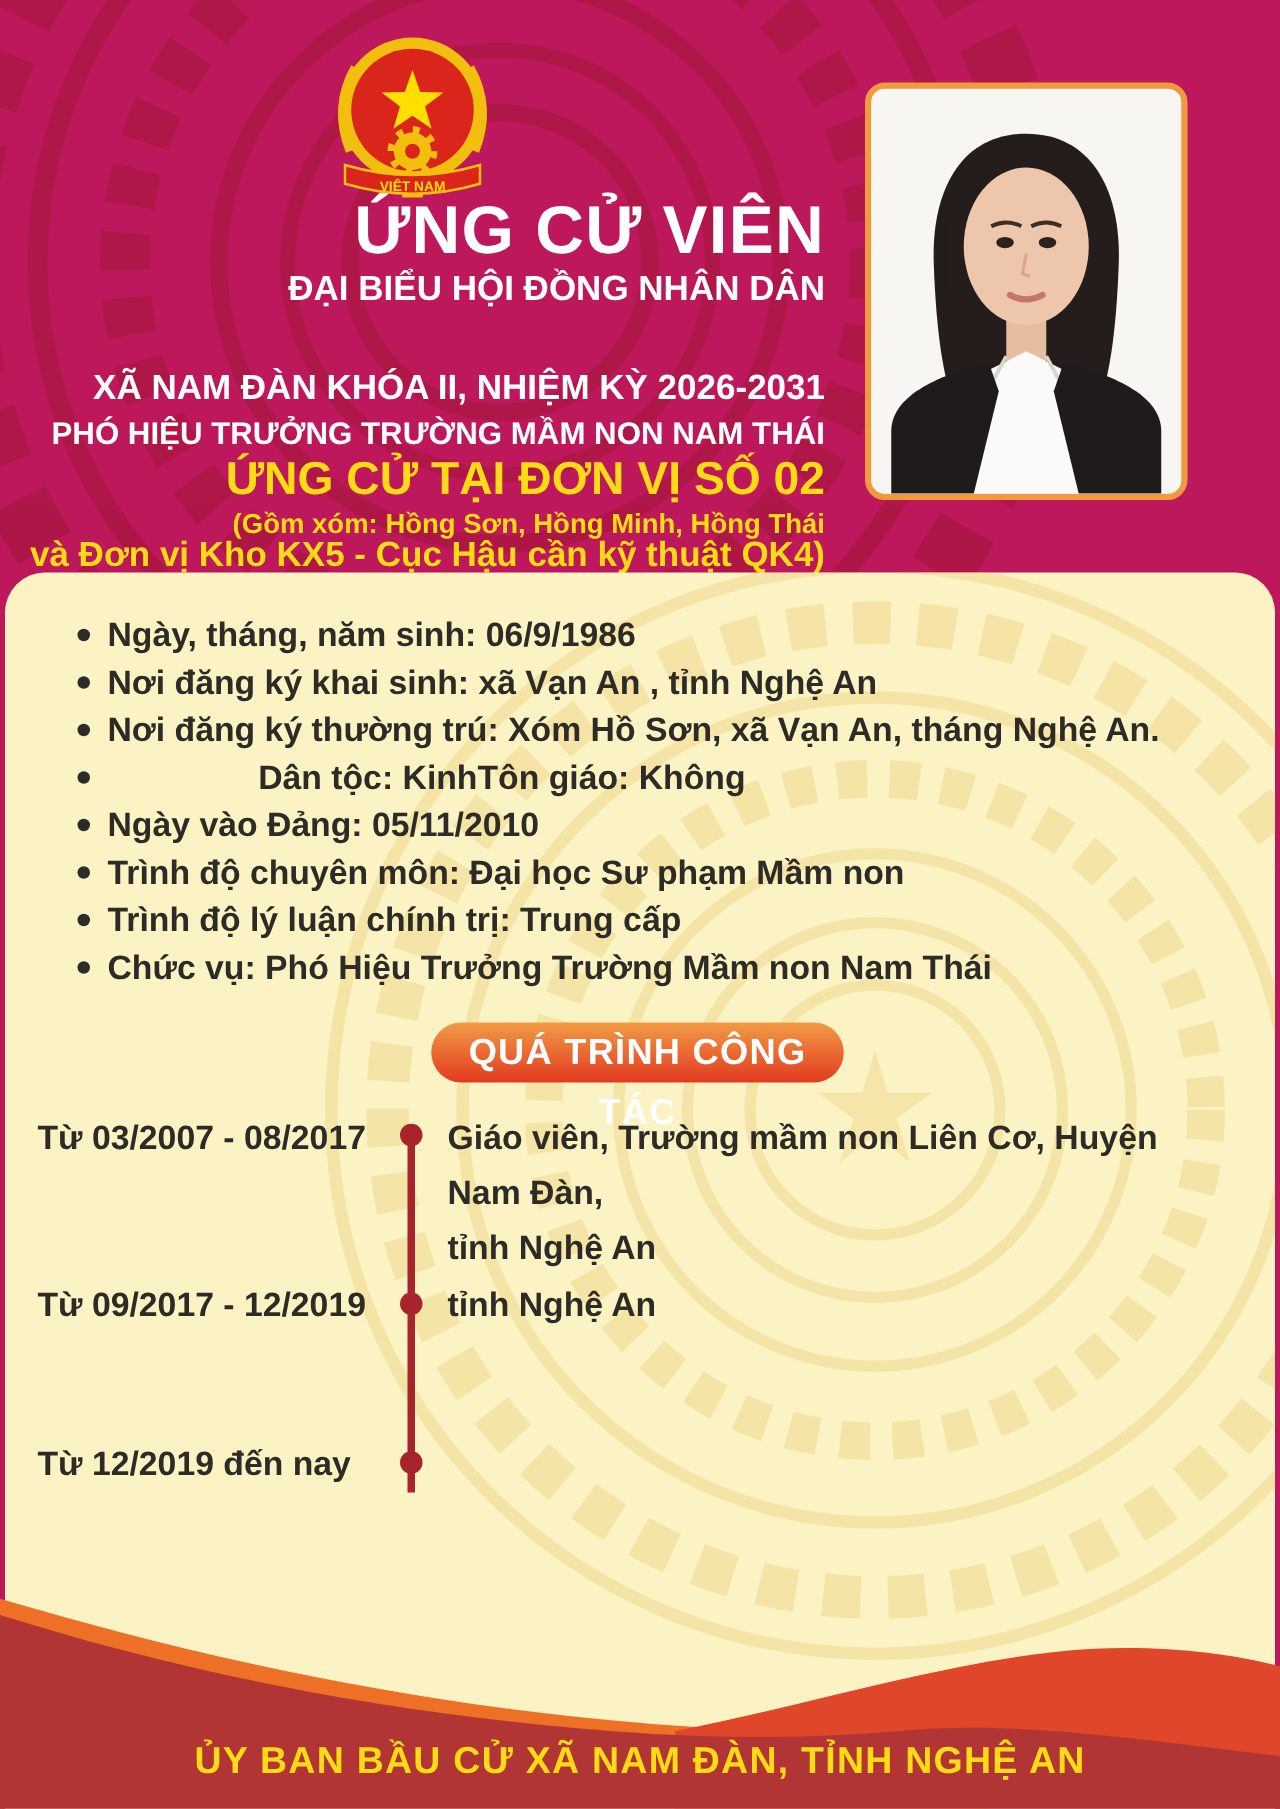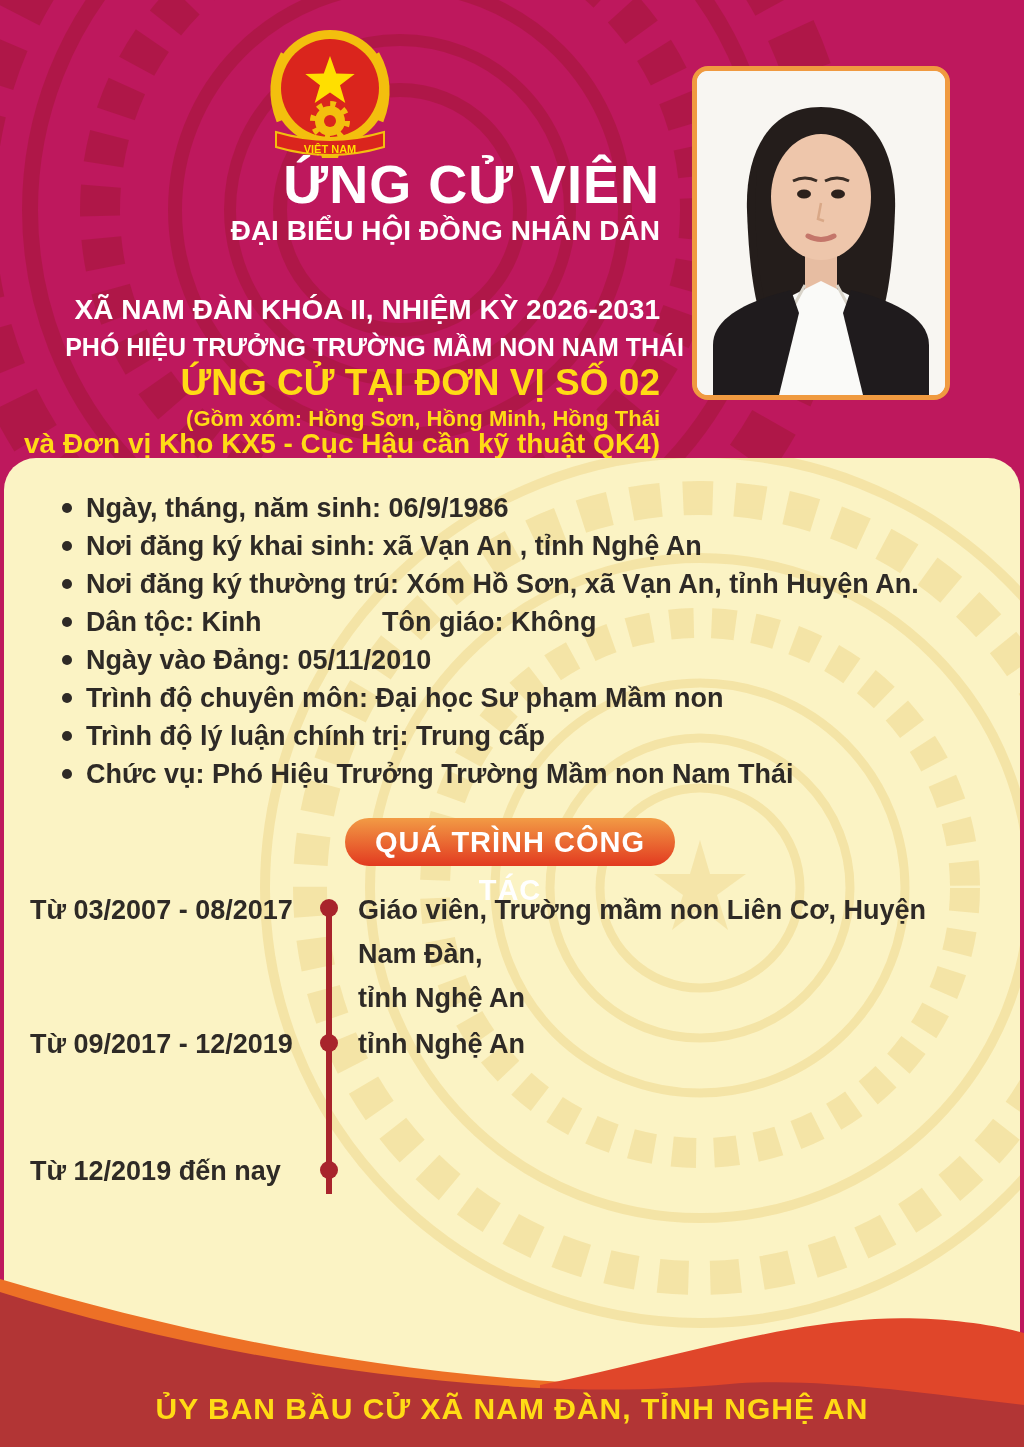--- a/index.html
+++ b/index.html
@@ -12,41 +12,41 @@
 
   
   .header-wm { position:absolute; left:0; top:0; width:1024px; height:458px; }
   .header { position:absolute; left:0; top:0; width:660px; height:458px; }
   .hline { position:absolute; left:0; width:100%; text-align:right; color:#ffffff; font-weight:bold; line-height:1.05; }
   .emblem { position:absolute; left:250px; top:26px; width:160px; height:140px; }
   .h-title { top:156px; font-size:54px; letter-spacing:1px; }
   .h-sub1 { top:216px; font-size:28px; }
   .h-sub2 { top:247px; font-size:28px;margin-top:48px; }
   .h-name { top:276px; font-size:47px; font-family:"Liberation Serif", serif; letter-spacing:5px; }
-  .h-role { top:334px; font-size:25px;padding-left:24px; }
+  .h-role { top:334px; font-size:25px; }
   .h-unit { top:364px; font-size:37px; color:#ffdb15; }
   .h-d1 { top:407px; font-size:22px; color:#ffdb15; }
   .h-d2 { top:429px; font-size:28px; color:#ffdb15; }
 
   .photo-frame {
     position:absolute; left:692px; top:66px; width:248px; height:324px;
     border:5px solid #f09a40; border-radius:16px; background:#faf8f4; overflow:hidden;
   }
 
   
   .body-panel {
     position:absolute; left:4px; top:458px; width:1016px; height:989px;
     background:#fbf3c4; border-radius:32px 32px 0 0; overflow:hidden;
   }
   .body-wm { position:absolute; left:0; top:0; width:1016px; height:989px; }
 
   .info-list { position:absolute; left:56px; top:31px; width:940px; }
   .info-item { display:flex; align-items:center; height:38px; color:#2e2a26; font-weight:bold; font-size:27px; }
   .bullet { width:10px; height:10px; border-radius:50%; background:#2e2a26; margin:0 14px 0 2px; flex:0 0 auto; }
-  .col1 { width:296px; flex:0 0 auto; }
+  .col1 { width:296px; flex:0 0 auto;text-align:right; }
 
   .badge {
     position:absolute; left:341px; top:360px; width:330px; height:48px;
     border-radius:26px; background:linear-gradient(180deg,#f29b45,#e23a20);
     color:#ffffff; font-weight:bold; font-size:29px; text-align:center; line-height:48px;
     letter-spacing:1px;
   }
 
   
   .tl-line { position:absolute; left:322px; top:447px; width:6px; height:289px; background:#a8242c; }
@@ -142,21 +142,21 @@
       <div class="info-item">
         <span class="bullet"></span>
         <span>Ngày, tháng, năm sinh: 06/9/1986</span>
       </div>
       <div class="info-item">
         <span class="bullet"></span>
         <span>Nơi đăng ký khai sinh: xã Vạn An , tỉnh Nghệ An</span>
       </div>
       <div class="info-item">
         <span class="bullet"></span>
-        <span>Nơi đăng ký thường trú: Xóm Hồ Sơn, xã Vạn An, tỉnh Huyện An.</span>
+        <span>Nơi đăng ký thường trú: Xóm Hồ Sơn, xã Vạn An, tháng Nghệ An.</span>
       </div>
       <div class="info-item">
         <span class="bullet"></span>
         <span class="col1">Dân tộc: Kinh</span>
         <span>Tôn giáo: Không</span>
       </div>
       <div class="info-item">
         <span class="bullet"></span>
         <span>Ngày vào Đảng: 05/11/2010</span>
       </div>

